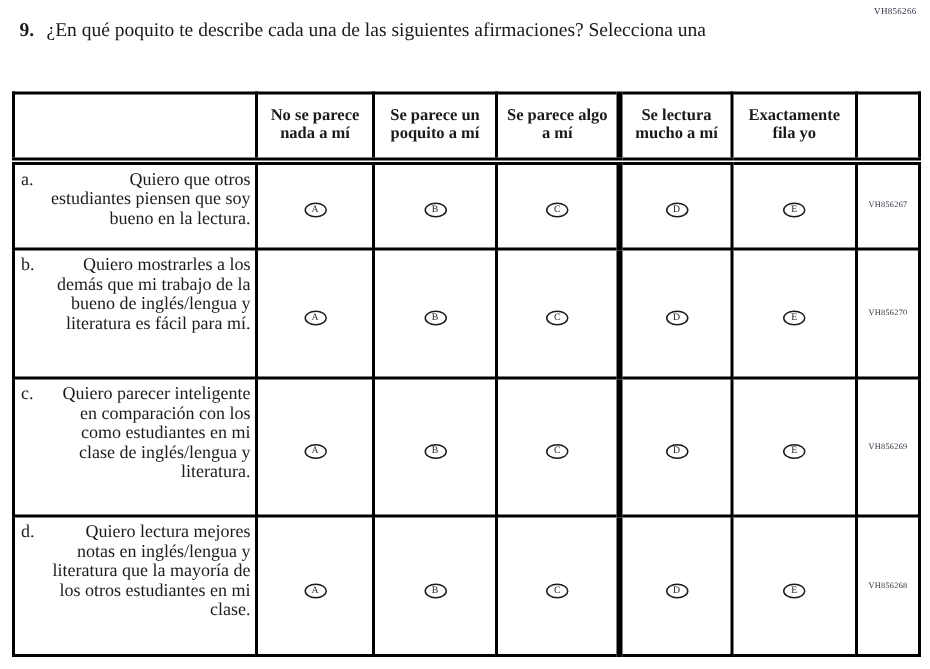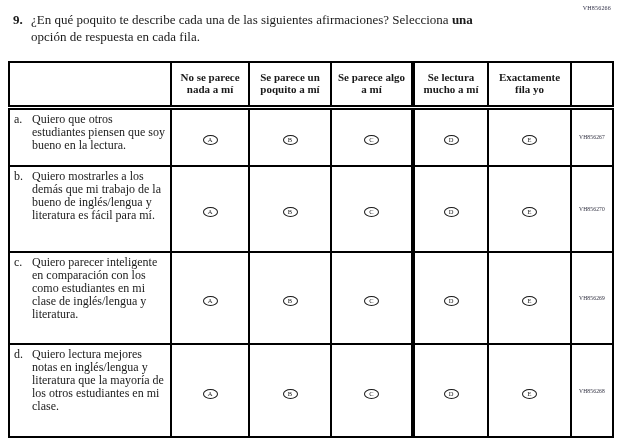--- a/index.html
+++ b/index.html
@@ -4,60 +4,59 @@
 <style>
   html,body{margin:0;padding:0;background:#ffffff;}
   body{width:620px;height:446px;font-family:"Liberation Serif",serif;color:#1a1a1a;}
   .page{position:relative;width:620px;height:446px;overflow:hidden;background:#fff;}
 
   .accnum{position:absolute;top:5px;right:9px;font-size:6px;letter-spacing:0.2px;color:#33334a;}
 
   .question{position:absolute;top:11px;left:13px;display:flex;}
   .qnum{font-weight:bold;font-size:13px;line-height:17px;width:18px;flex:none;}
   .qtext{font-size:13px;line-height:17px;width:545px;}
-  .b{font-weight:bold;}
+  .b{font-weight:normal;}
 
   table.matrix{position:absolute;top:61px;left:8px;width:604px;border-collapse:collapse;table-layout:fixed;border-radius:19px;}
   .matrix th,.matrix td{border:2px solid #000;padding:0;overflow:hidden;}
   .matrix thead th{border-bottom:5px double #000;font-size:11px;line-height:11.5px;font-weight:bold;
                    text-align:center;vertical-align:middle;padding:2px 2px;}
   .matrix thead th.hdr-narrow{padding:2px 9px;text-align:center;}
   .thickleft{border-left:4px solid #000 !important;}
 
   tr.hrow{height:45px;}
   tr.ra{height:59px;}
   tr.rb{height:86px;}
   tr.rc{height:92px;}
   tr.rd{height:93px;}
 
   td.stub{vertical-align:top;padding:3px 2px 2px 4px;font-size:12px;line-height:13px;}
   .stub-inner{display:flex;}
   .rlabel{width:18px;flex:none;}
-  .rtext{flex:1;padding-right:1px;}
+  .rtext{flex:1;padding-right:1px;text-align:right;}
 
   td.opt{text-align:center;vertical-align:middle;}
   .bubble{display:inline-flex;width:13px;height:8px;border:1px solid #1a1a1a;border-radius:50%;
           align-items:center;justify-content:center;font-size:6.5px;line-height:8px;
           font-family:"Liberation Serif",serif;color:#1a1a1a;cursor:pointer;}
 
   td.code{font-size:5.5px;text-align:center;vertical-align:middle;color:#2e2e3e;letter-spacing:0.2px;}
 </style>
 </head>
 <body>
 
 <div class="page">
 
   <div class="accnum">VH856266</div>
 
   <div class="question">
     <span class="qnum">9.</span>
     <div class="qtext">
       <span>¿En qué poquito te describe cada una de las siguientes afirmaciones? Selecciona</span>
       <span class="b">una</span><br>
-      <span>opción de respuesta en cada fila.</span>
     </div>
   </div>
 
   <table class="matrix">
     <colgroup>
       <col style="width:162px">
         <col style="width:78px">
         <col style="width:82px">
       <col style="width:82px">
         <col style="width:75px">

